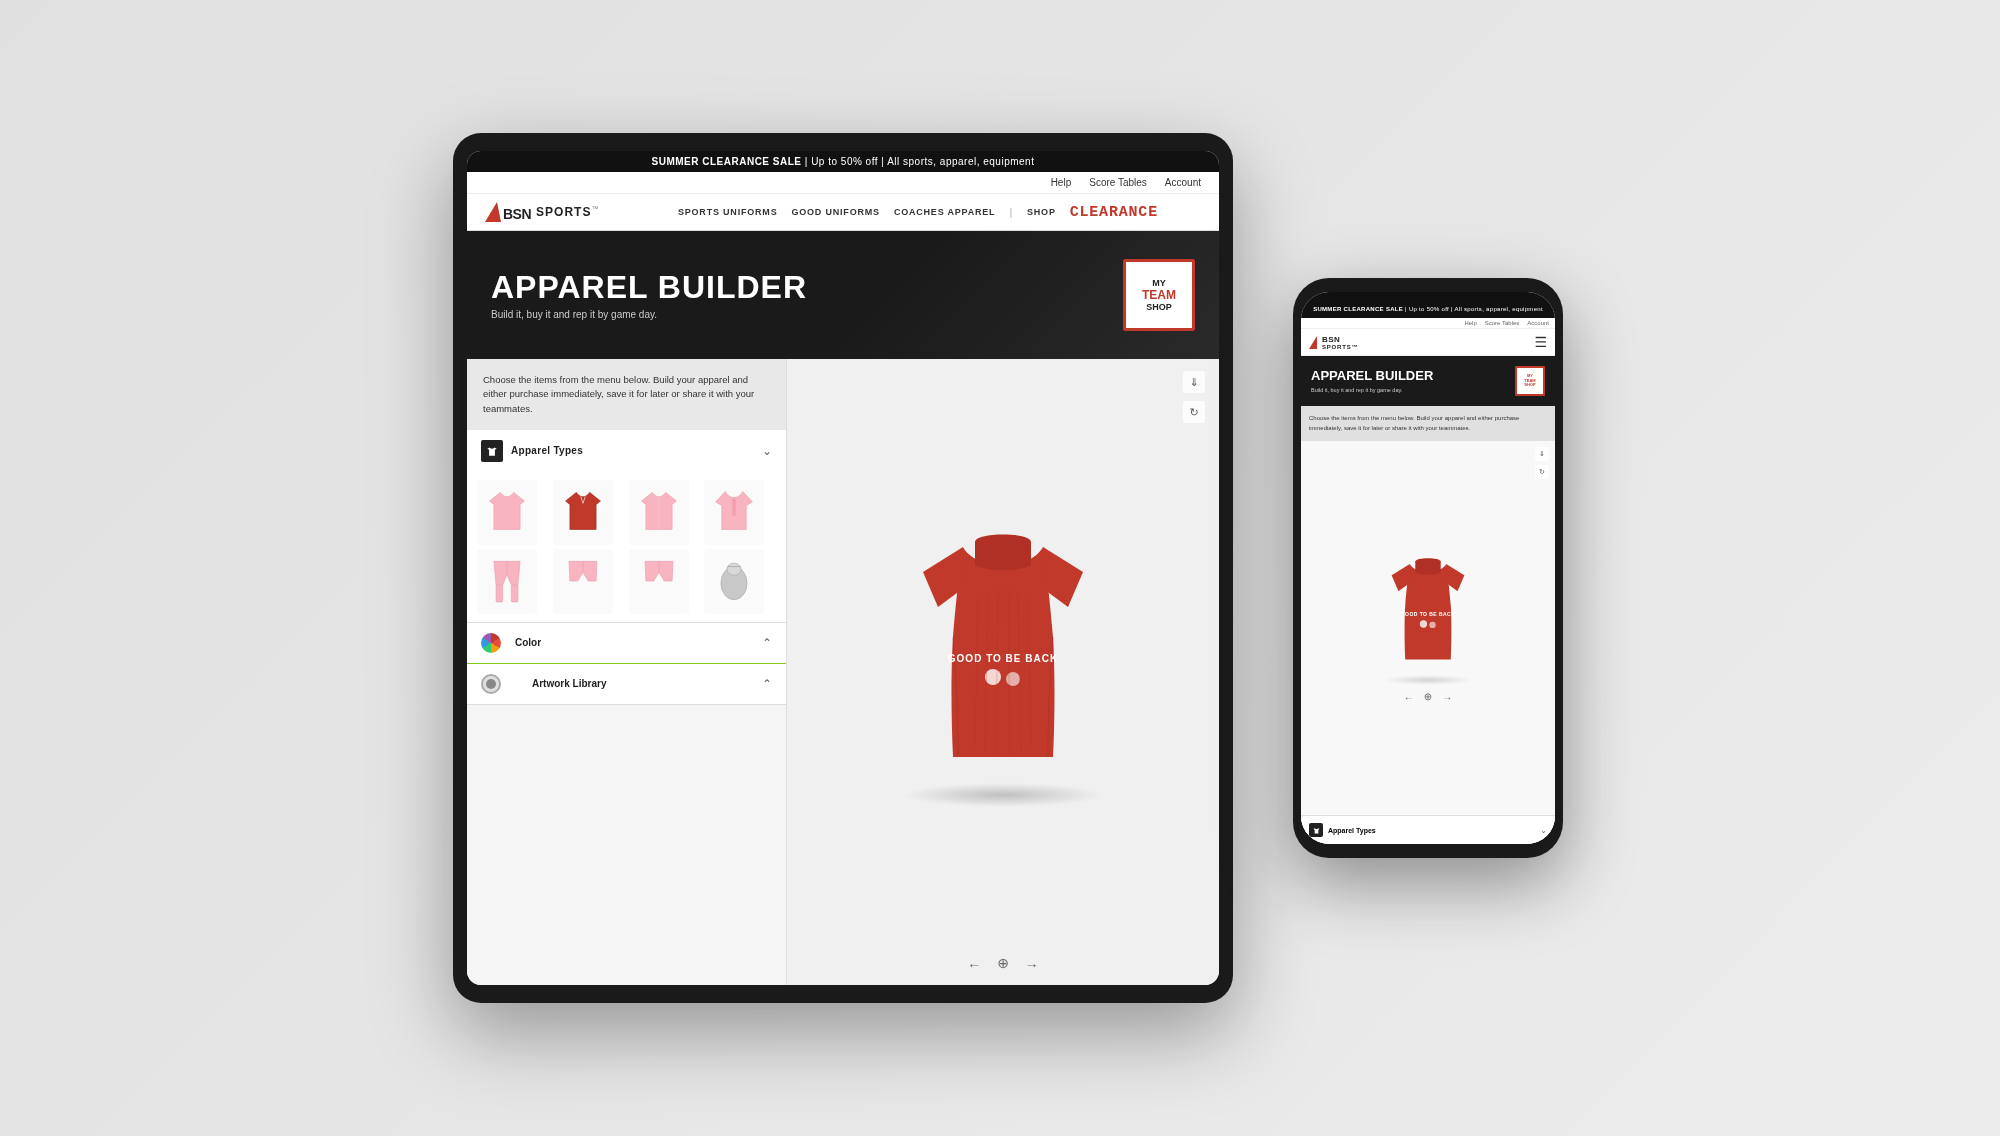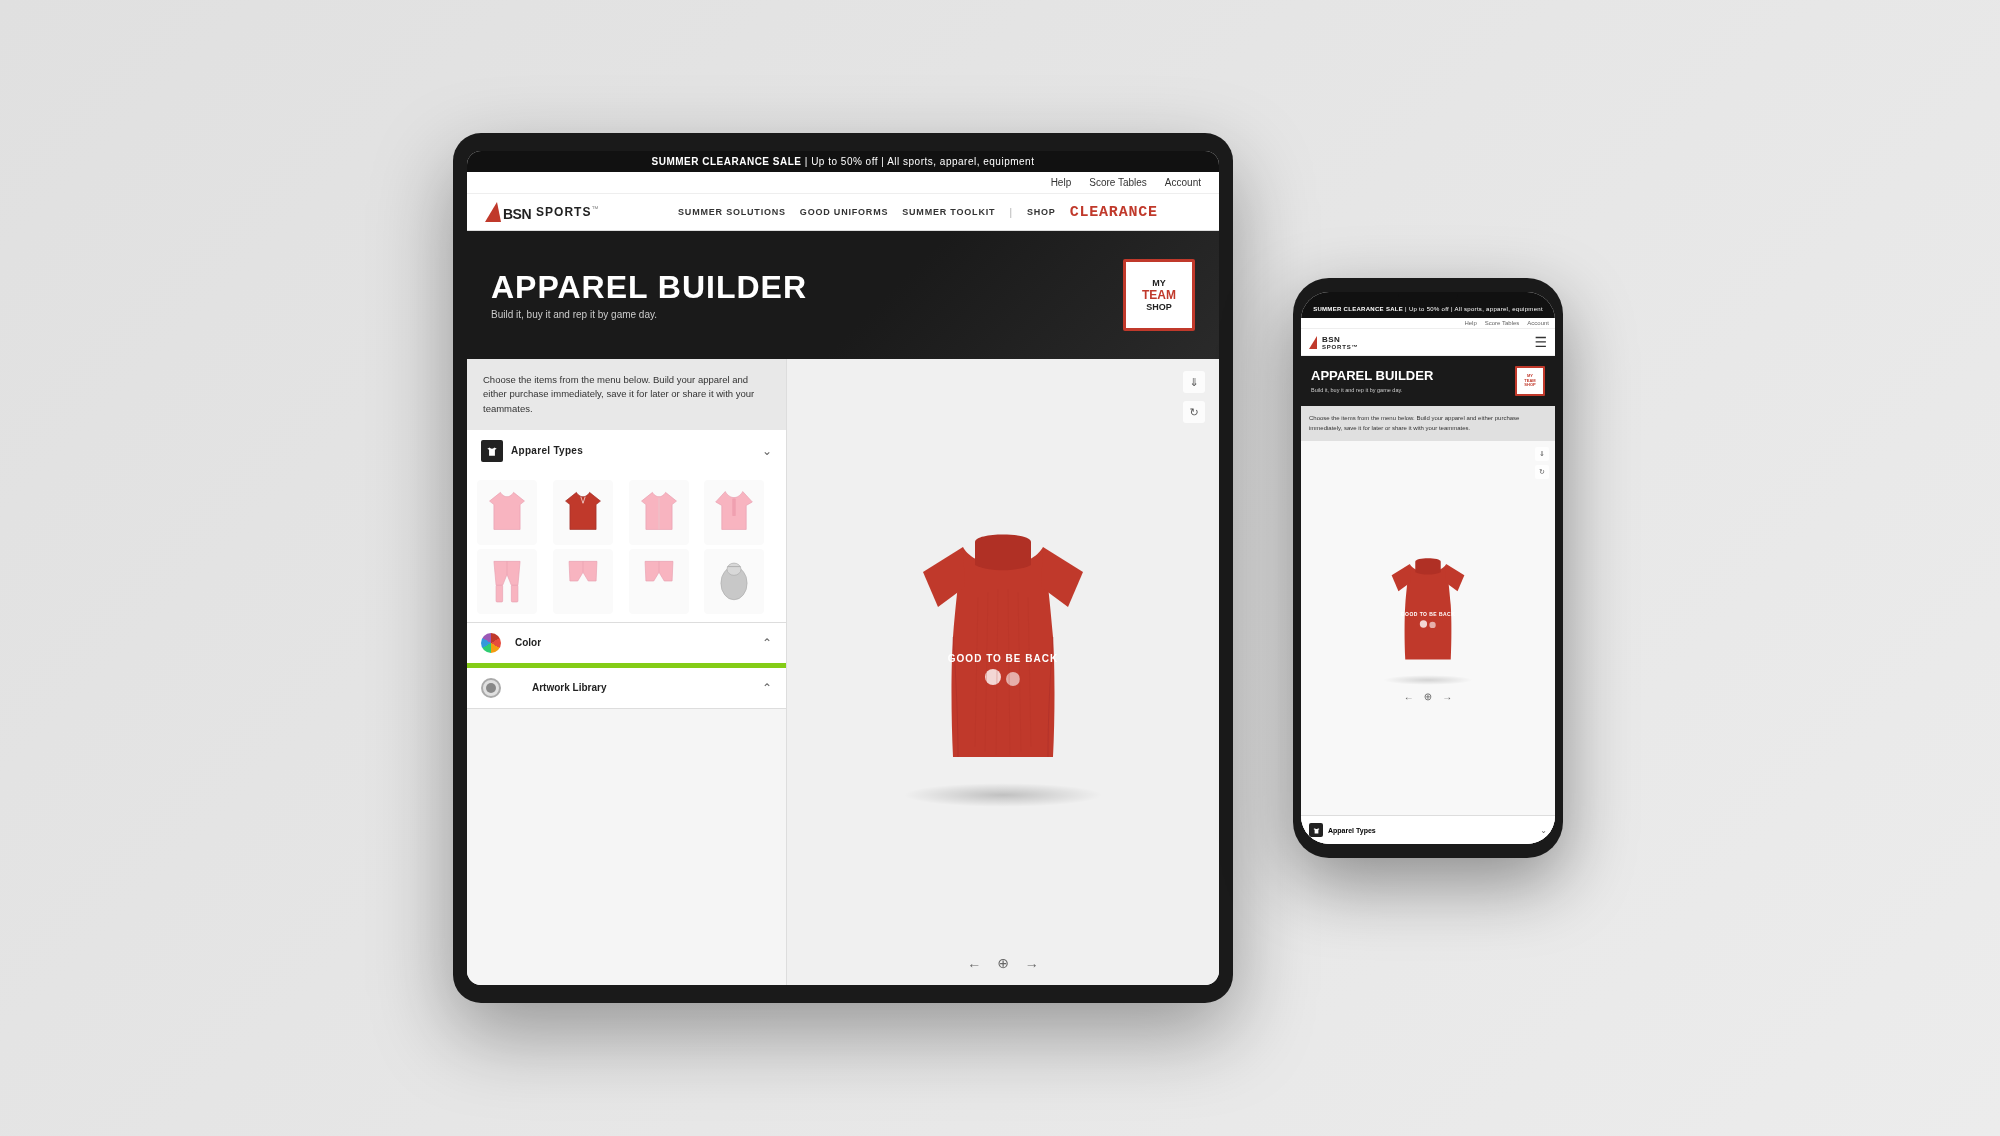--- a/index.html
+++ b/index.html
@@ -230,21 +230,21 @@
       padding: 4px;
     }
 
     
     .shirt-svg {
       width: 44px;
       height: 48px;
     }
 
     .color-section {
-      border-bottom: 5px solid #84cc16;
+      border-bottom: 1px solid #84cc16;
     }
 
     .color-header {
       display: flex;
       align-items: center;
       padding: 10px 14px;
       background: #fff;
       gap: 8px;
     }
 
@@ -591,23 +591,23 @@
             <div style="display:flex;align-items:flex-end;gap:2px;">
               <div style="width:0;height:0;border-left:12px solid transparent;border-right:4px solid transparent;border-bottom:20px solid #c0392b;"></div>
               <span style="font-size:14px;font-weight:900;color:#222;letter-spacing:-0.5px;">BSN</span>
             </div>
             <div style="display:flex;margin-left:1px;">
               <span style="font-size:12px;font-weight:900;color:#222;letter-spacing:1px;">SPORTS</span>
               <span style="font-size:7px;color:#888;letter-spacing:0.5px;">™</span>
             </div>
           </div>
           <div class="nav-links">
-            <span style="font-size:9px;font-weight:600;letter-spacing:0.8px;">SUMMER SOLUTIONS</span>
+            <span style="font-size:9px;font-weight:600;letter-spacing:0.8px;">SPORTS UNIFORMS</span>
             <span style="font-size:9px;font-weight:600;letter-spacing:0.8px;">GOOD UNIFORMS</span>
-            <span style="font-size:9px;font-weight:600;letter-spacing:0.8px;">SUMMER TOOLKIT</span>
+            <span style="font-size:9px;font-weight:600;letter-spacing:0.8px;">COACHES APPAREL</span>
             <span class="nav-divider">|</span>
             <span style="font-size:9px;font-weight:600;letter-spacing:0.8px;">SHOP</span>
             <span class="nav-clearance" style="font-size:15px;font-weight:700;letter-spacing:0.8px;font-family:Liberation Mono, monospace;">CLEARANCE</span>
           </div>
         </div>
 
         <div class="hero">
           <div class="hero-text">
             <h1>APPAREL BUILDER</h1>
             <p>Build it, buy it and rep it by game day.</p>

